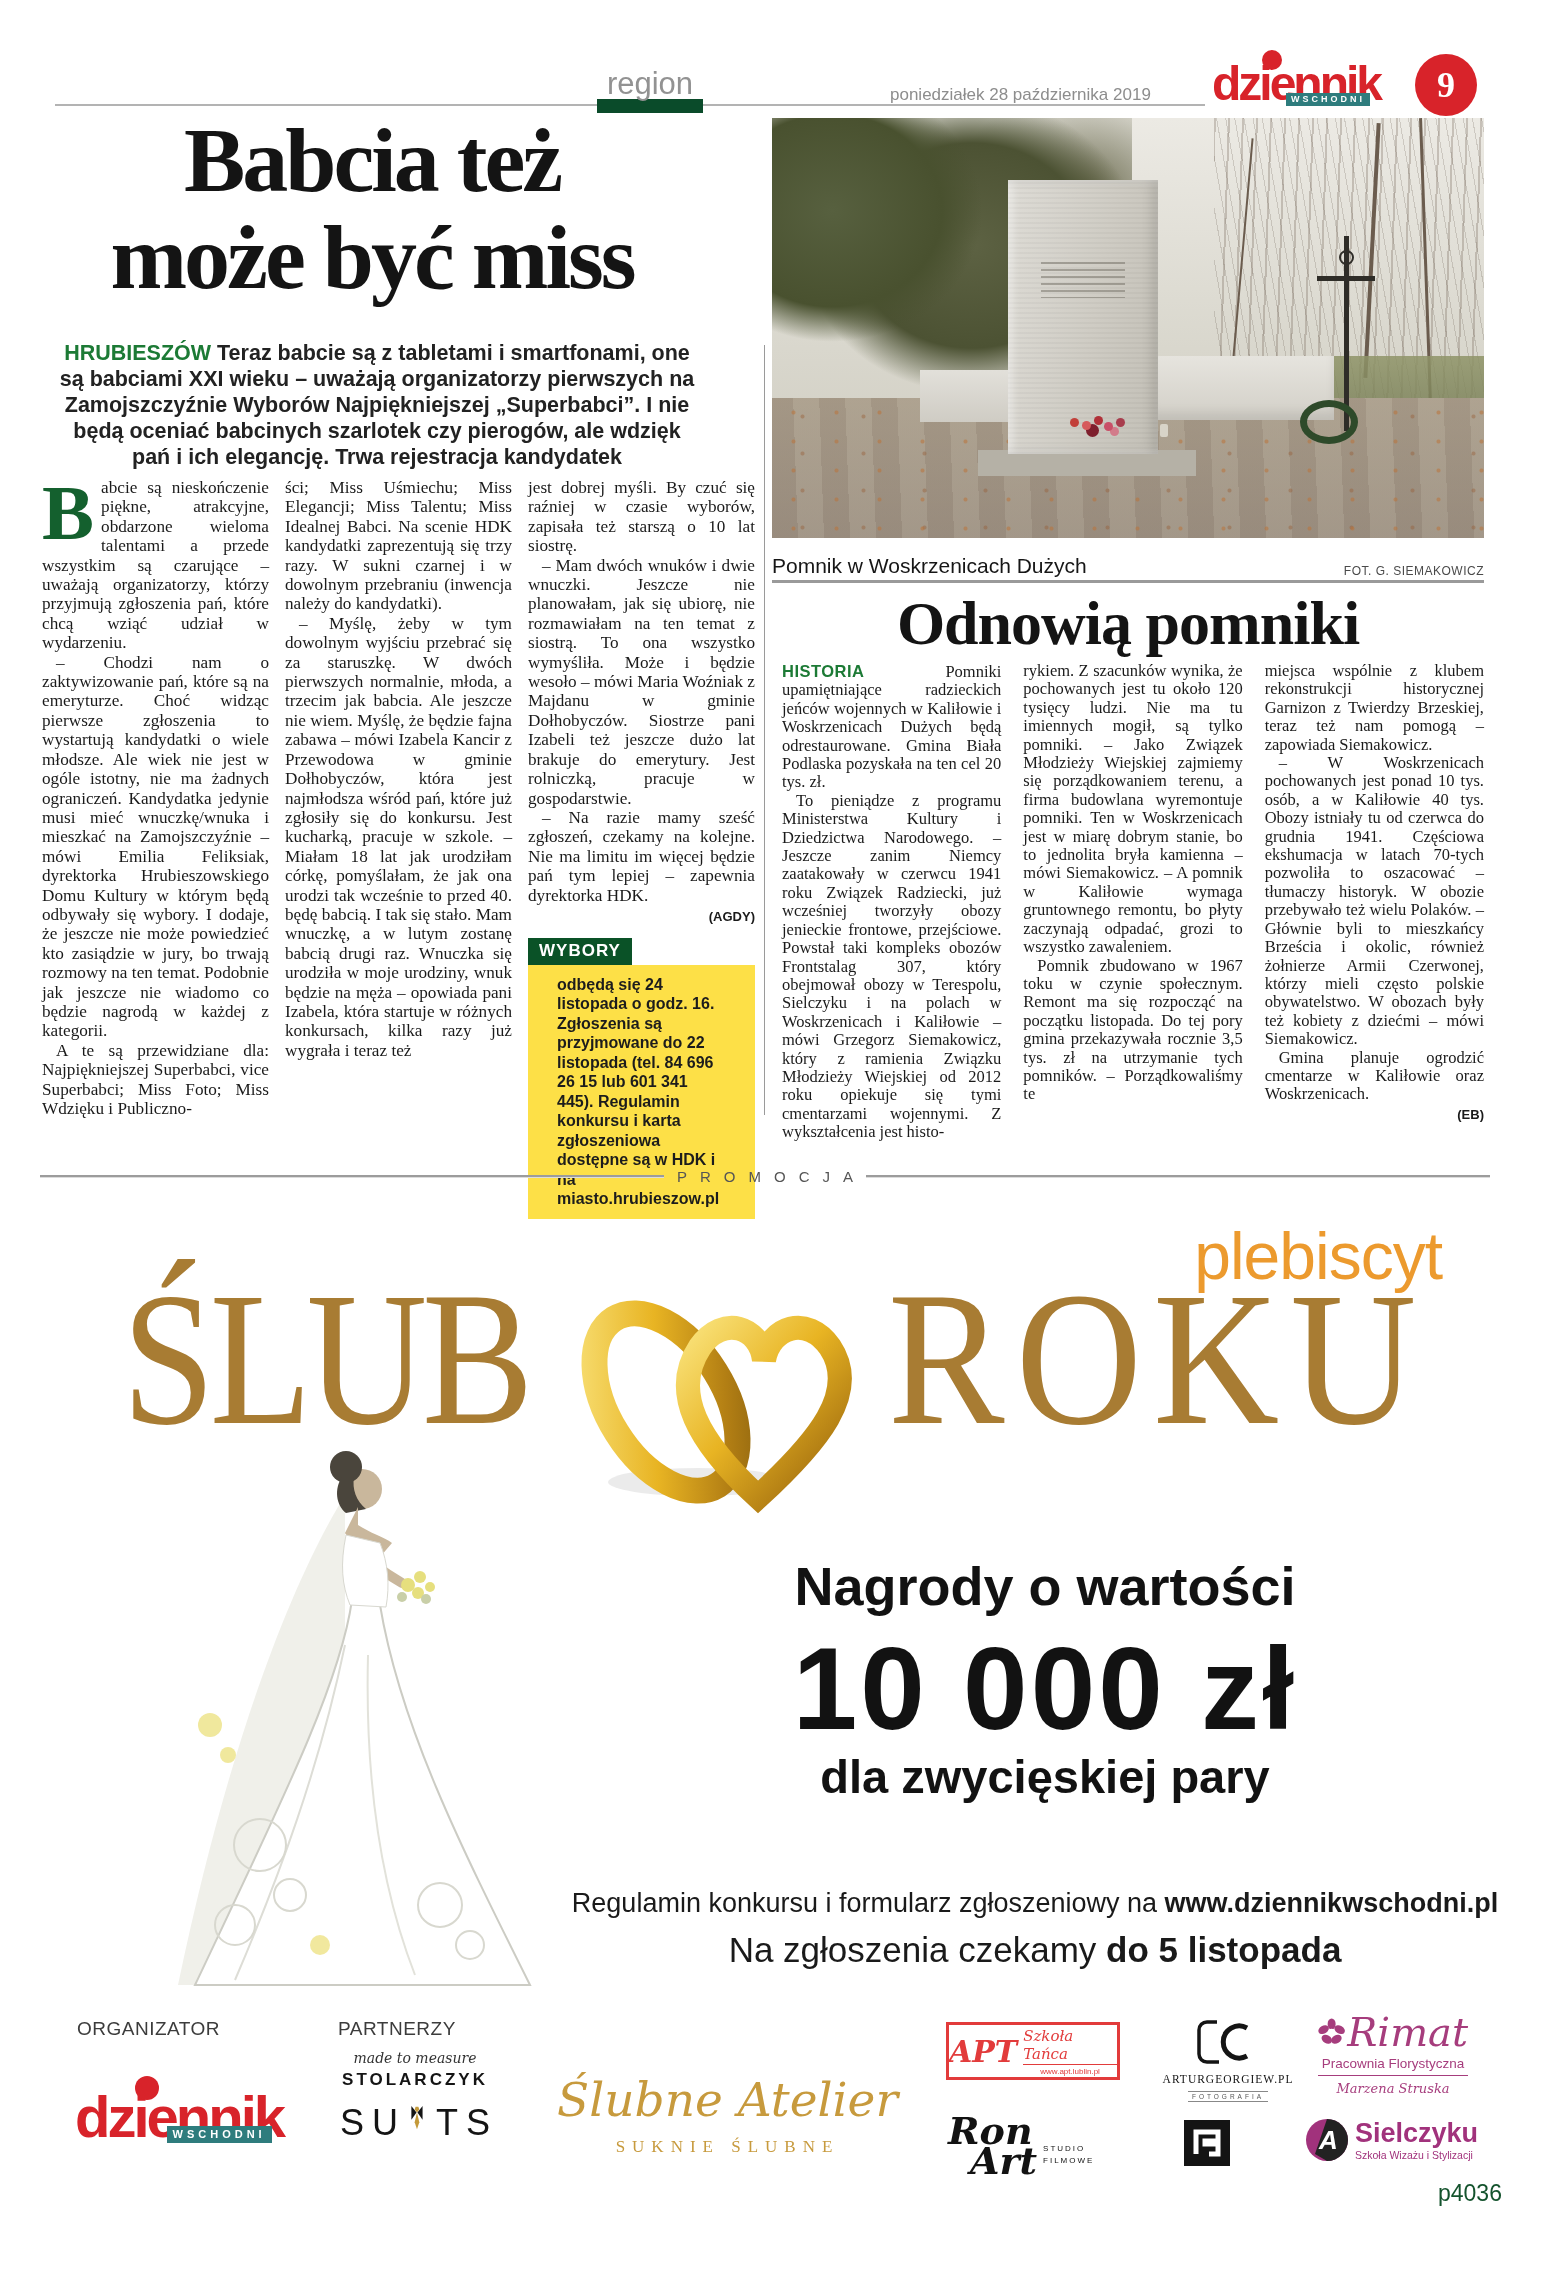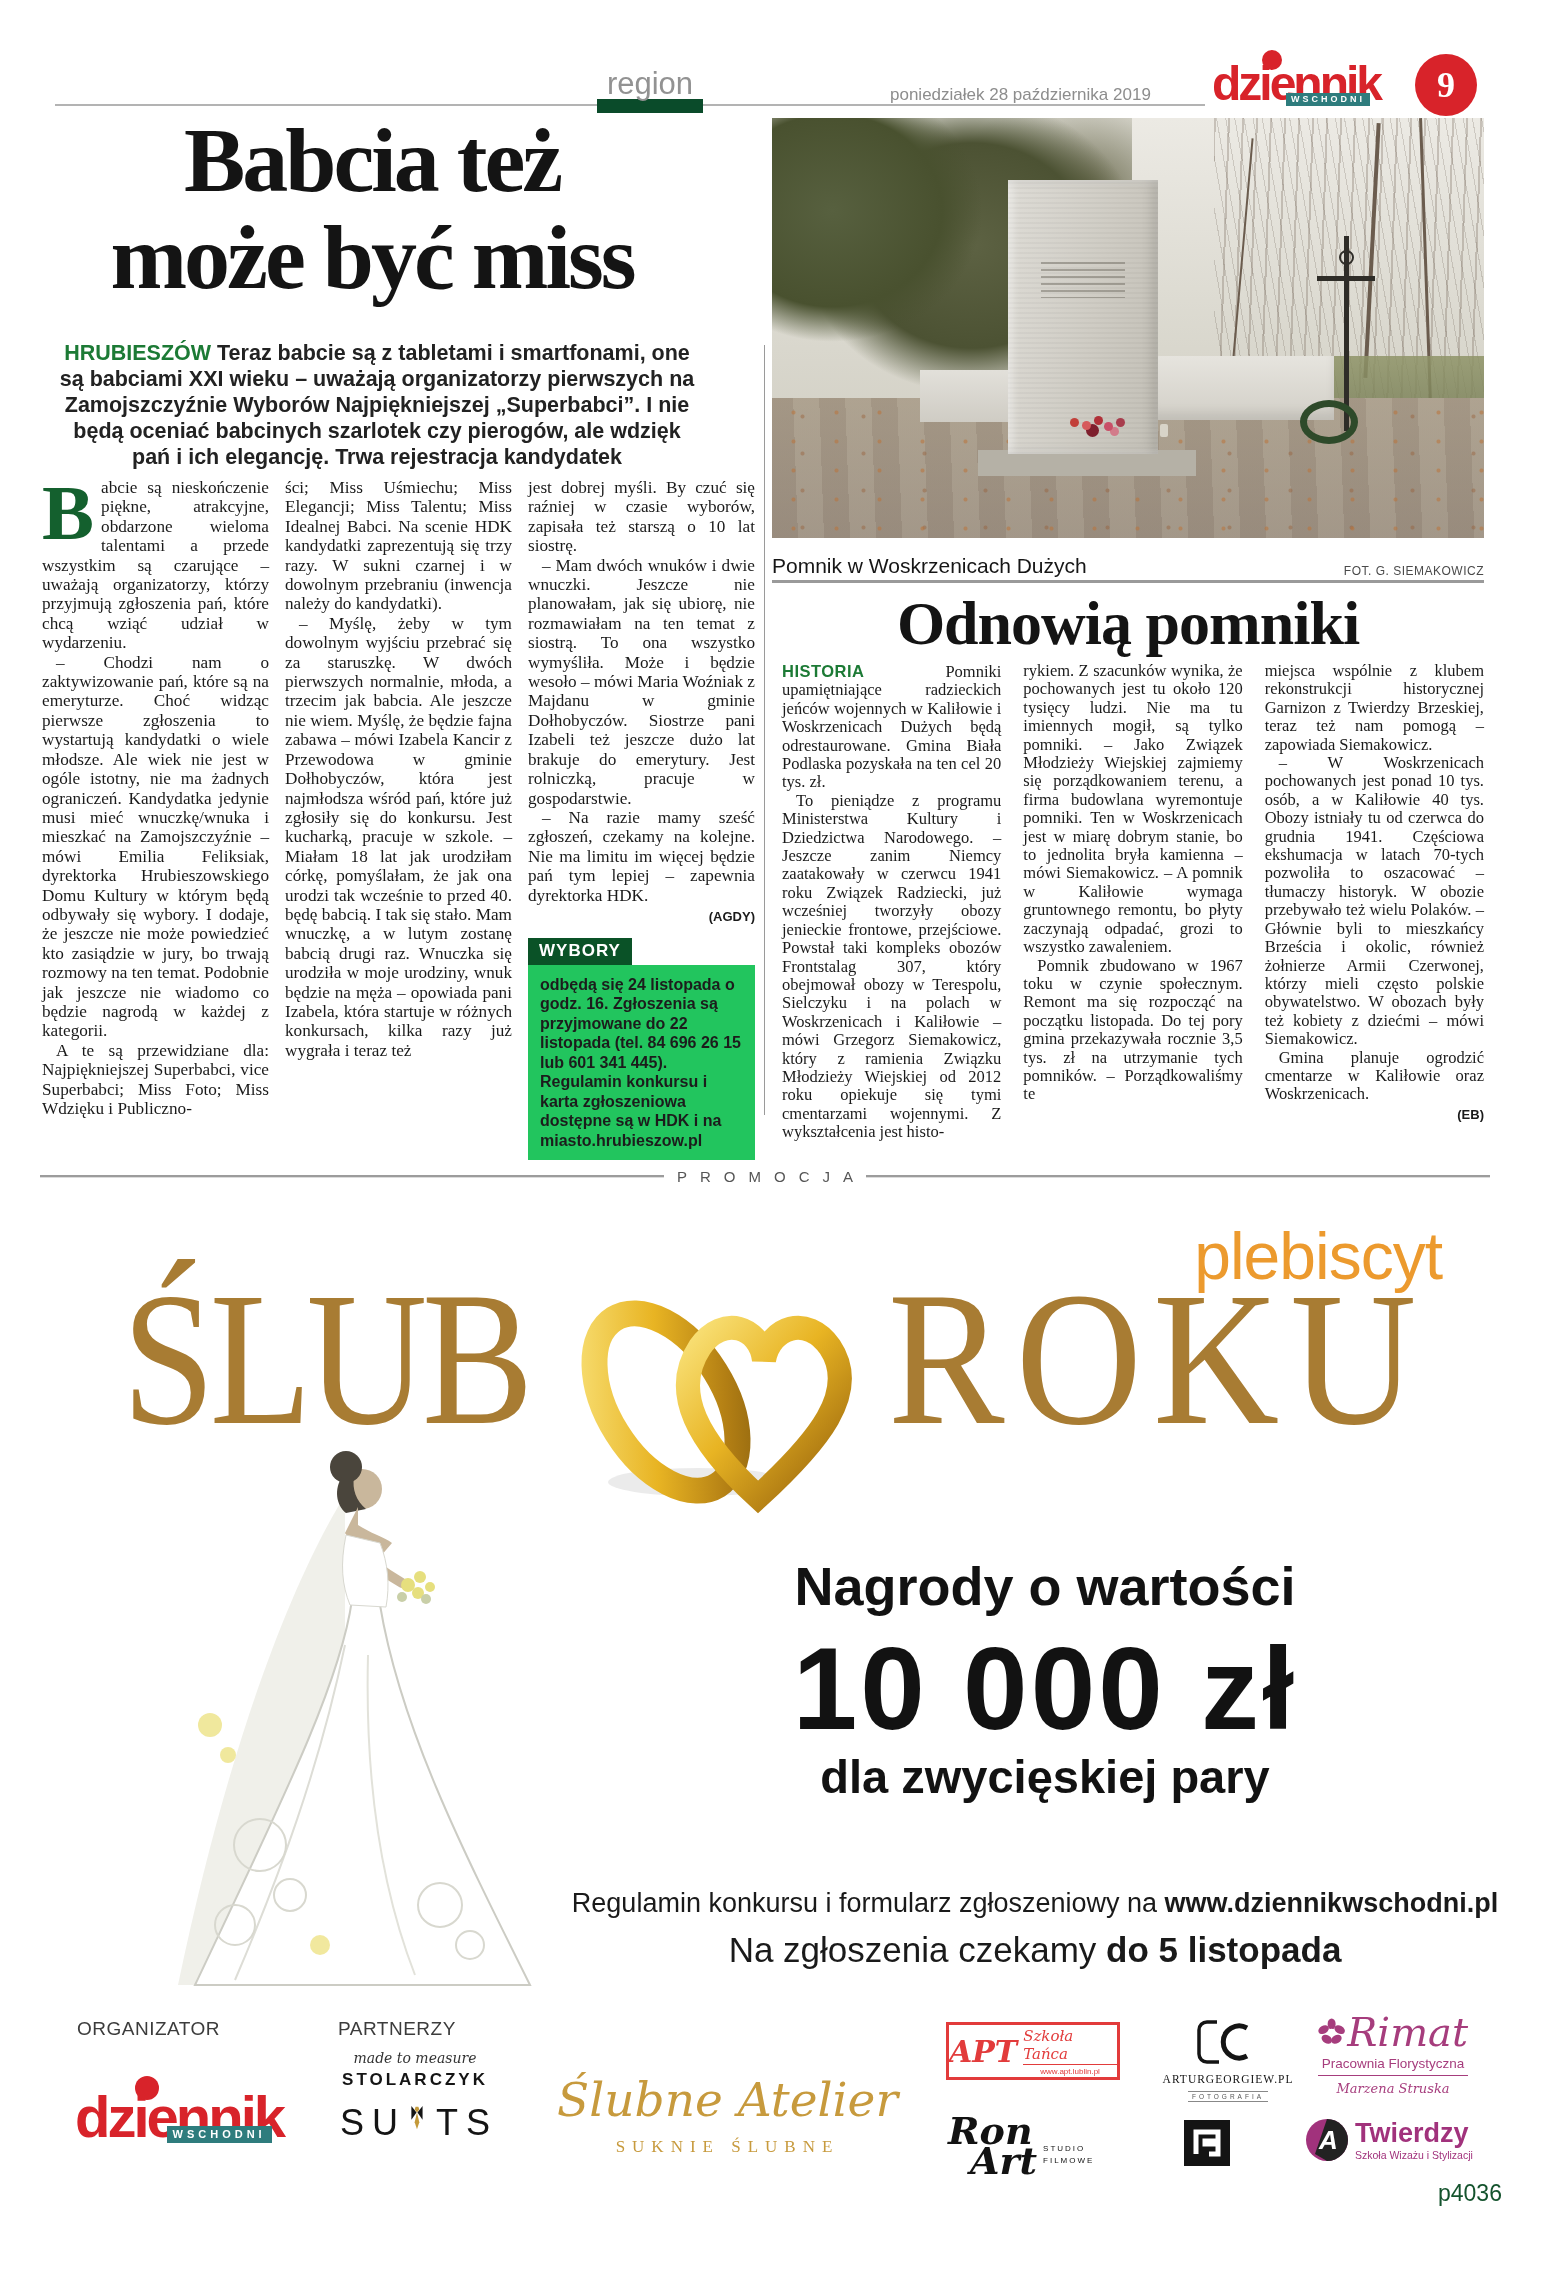--- a/index.html
+++ b/index.html
@@ -40,21 +40,21 @@
   .cols p{margin:0;}
   .cols p.ind{text-indent:14px;}
   .dropcap{float:left;color:#14602e;font-weight:700;font-size:78px;line-height:62px;
            padding:4px 7px 0 0;font-family:"Liberation Serif",serif;}
   .byline{text-align:right;font-family:"Liberation Sans",sans-serif;font-weight:700;font-size:13px;margin-top:2px;}
 
   .wybory{margin-top:12px;}
   .wybory-label{display:inline-block;background:#0a5227;color:#fff;
                 font-family:"Liberation Sans",sans-serif;font-weight:700;font-size:17px;
                 letter-spacing:1px;padding:3px 11px 4px;}
-  .wybory-box{background:#22c55e;padding:10px 12px;text-align:left;
+  .wybory-box{background:#fde047;padding:10px 29px;text-align:left;
               font-family:"Liberation Sans",sans-serif;font-weight:700;font-size:16px;line-height:19.5px;color:#1c1c1c;}
 
   .div-v{position:absolute;left:764px;top:345px;width:1px;height:770px;background:#9a9a9a;}
 
   
   .photo{position:absolute;left:772px;top:118px;width:712px;height:420px;overflow:hidden;
          background:linear-gradient(#eceae4,#d9d7cd 55%,#ccc9bd);}
   .ph-trees{position:absolute;left:-40px;top:-30px;width:400px;height:350px;background:
      radial-gradient(ellipse 200px 175px at 25% 35%, #57603f 0%, #49512f 55%, rgba(73,81,47,0) 75%),
      radial-gradient(ellipse 235px 205px at 60% 45%, #5d6243 0%, #4c5233 50%, rgba(76,82,51,0) 72%),
@@ -417,20 +417,20 @@
     <div class="ri-sub2">Marzena Struska</div>
   </div>
 
   <div class="aesthetic">
     <svg width="44" height="44" viewBox="0 0 44 44">
       <circle cx="22" cy="22" r="21" fill="#a1327c"></circle>
       <path d="M22 1 a21 21 0 0 1 0 42 L10 36 Z" fill="#222222"></path>
       <text x="14" y="31" font-family="Liberation Sans, sans-serif" font-size="26" font-style="italic" font-weight="bold" fill="#ffffff">A</text>
     </svg>
     <span class="ae-col">
-      <span class="ae-name">Twierdzy</span>
+      <span class="ae-name">Sielczyku</span>
       <span class="ae-sub">Szkoła Wizażu i Stylizacji</span>
     </span>
   </div>
 
   <div class="print-code">p4036</div>
 
 </div>
 
 </body></html>

